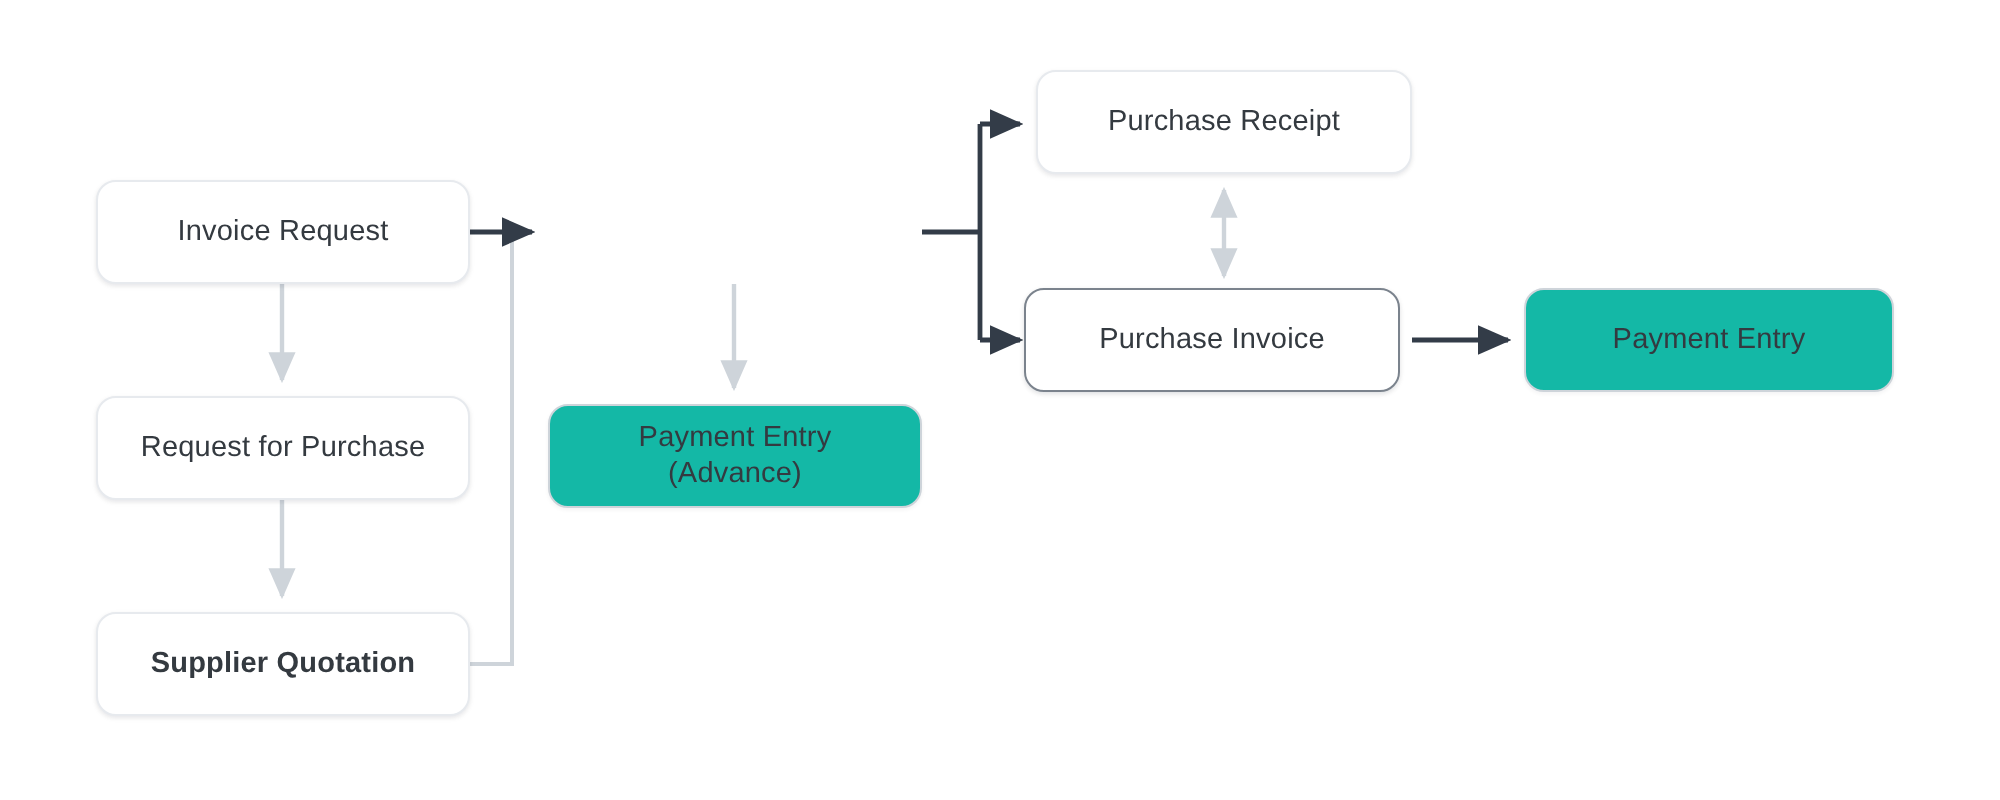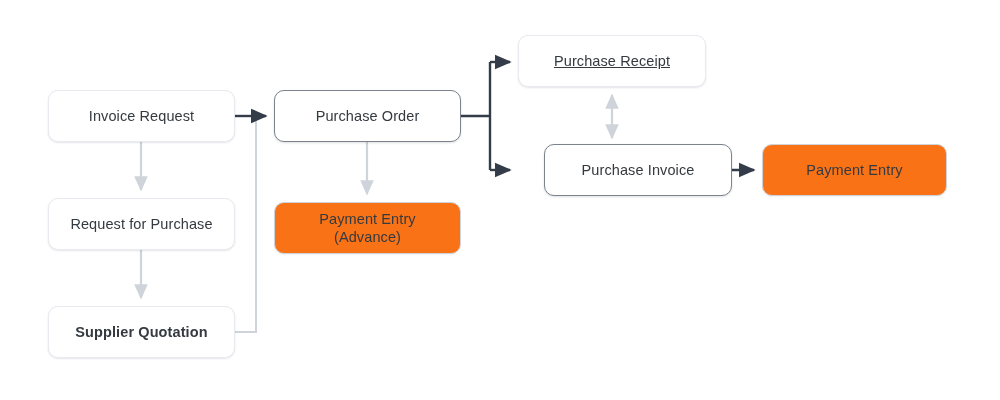--- a/index.html
+++ b/index.html
@@ -31,21 +31,21 @@
     background:#ffffff;
     border:1px solid #e7eaee;
     box-shadow:0 1px 2px rgba(16,24,40,.06),0 1px 3px rgba(16,24,40,.05);
   }
   .node.active{
     background:#ffffff;
     border:1px solid #7b838d;
     box-shadow:0 1px 2px rgba(16,24,40,.08),0 1px 3px rgba(16,24,40,.06);
   }
   .node.filled{
-    background:#f97316;
+    background:#14b8a6;
     border:1px solid #ced4da;
     box-shadow:0 1px 2px rgba(16,24,40,.05);
   }
 </style>
 </head>
 <body>
 
 <div id="canvas">
 
   <svg id="edges" viewBox="0 0 1000 400">
@@ -78,20 +78,19 @@
     <path d="M490,170 L510,170" fill="none" stroke="#333c48" stroke-width="2.4" marker-end="url(#arrow-dark)"></path>
 
     <path d="M612,95 L612,138" fill="none" stroke="#ced4da" stroke-width="2.2" marker-start="url(#arrow-light-start)" marker-end="url(#arrow-light)"></path>
 
     <path d="M706,170 L754,170" fill="none" stroke="#333c48" stroke-width="2.4" marker-end="url(#arrow-dark)"></path>
   </svg>
 
   <div class="node plain" style="left: 48px; top: 90px; width: 187px; height: 52px;">Invoice Request</div>
   <div class="node plain" style="left: 48px; top: 198px; width: 187px; height: 52px;">Request for Purchase</div>
   <div class="node plain" style="left: 48px; top: 306px; width: 187px; height: 52px; font-weight: bold;">Supplier Quotation</div>
-  <div class="node active" style="left: 274px; top: 90px; width: 187px; height: 52px;">Purchase Order</div>
   <div class="node filled" style="left: 274px; top: 202px; width: 187px; height: 52px;">Payment Entry
 (Advance)</div>
-  <div class="node plain" style="left: 518px; top: 35px; width: 188px; height: 52px; text-decoration: underline;">Purchase Receipt</div>
-  <div class="node active" style="left: 544px; top: 144px; width: 188px; height: 52px;">Purchase Invoice</div>
+  <div class="node plain" style="left: 518px; top: 35px; width: 188px; height: 52px;">Purchase Receipt</div>
+  <div class="node active" style="left: 512px; top: 144px; width: 188px; height: 52px;">Purchase Invoice</div>
   <div class="node filled" style="left: 762px; top: 144px; width: 185px; height: 52px;">Payment Entry</div>
 
 </div>
 
 </body></html>

